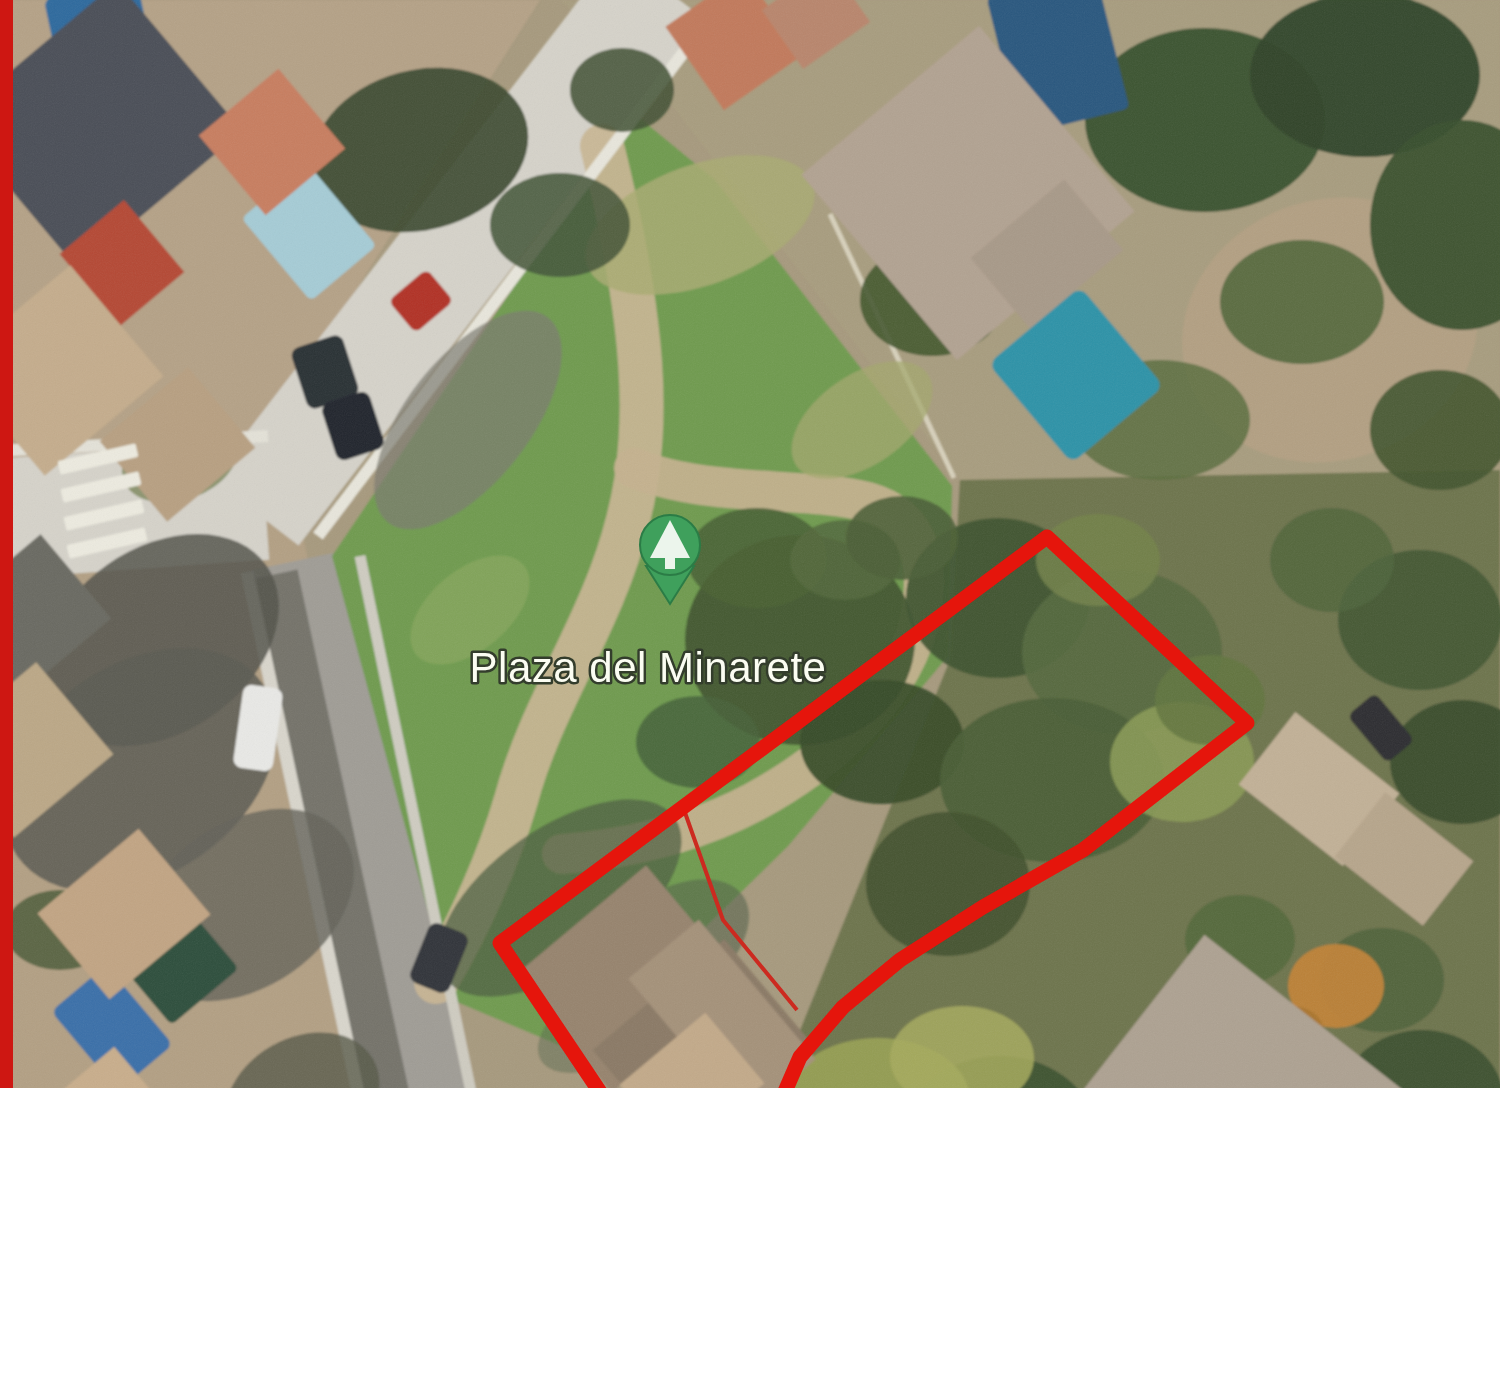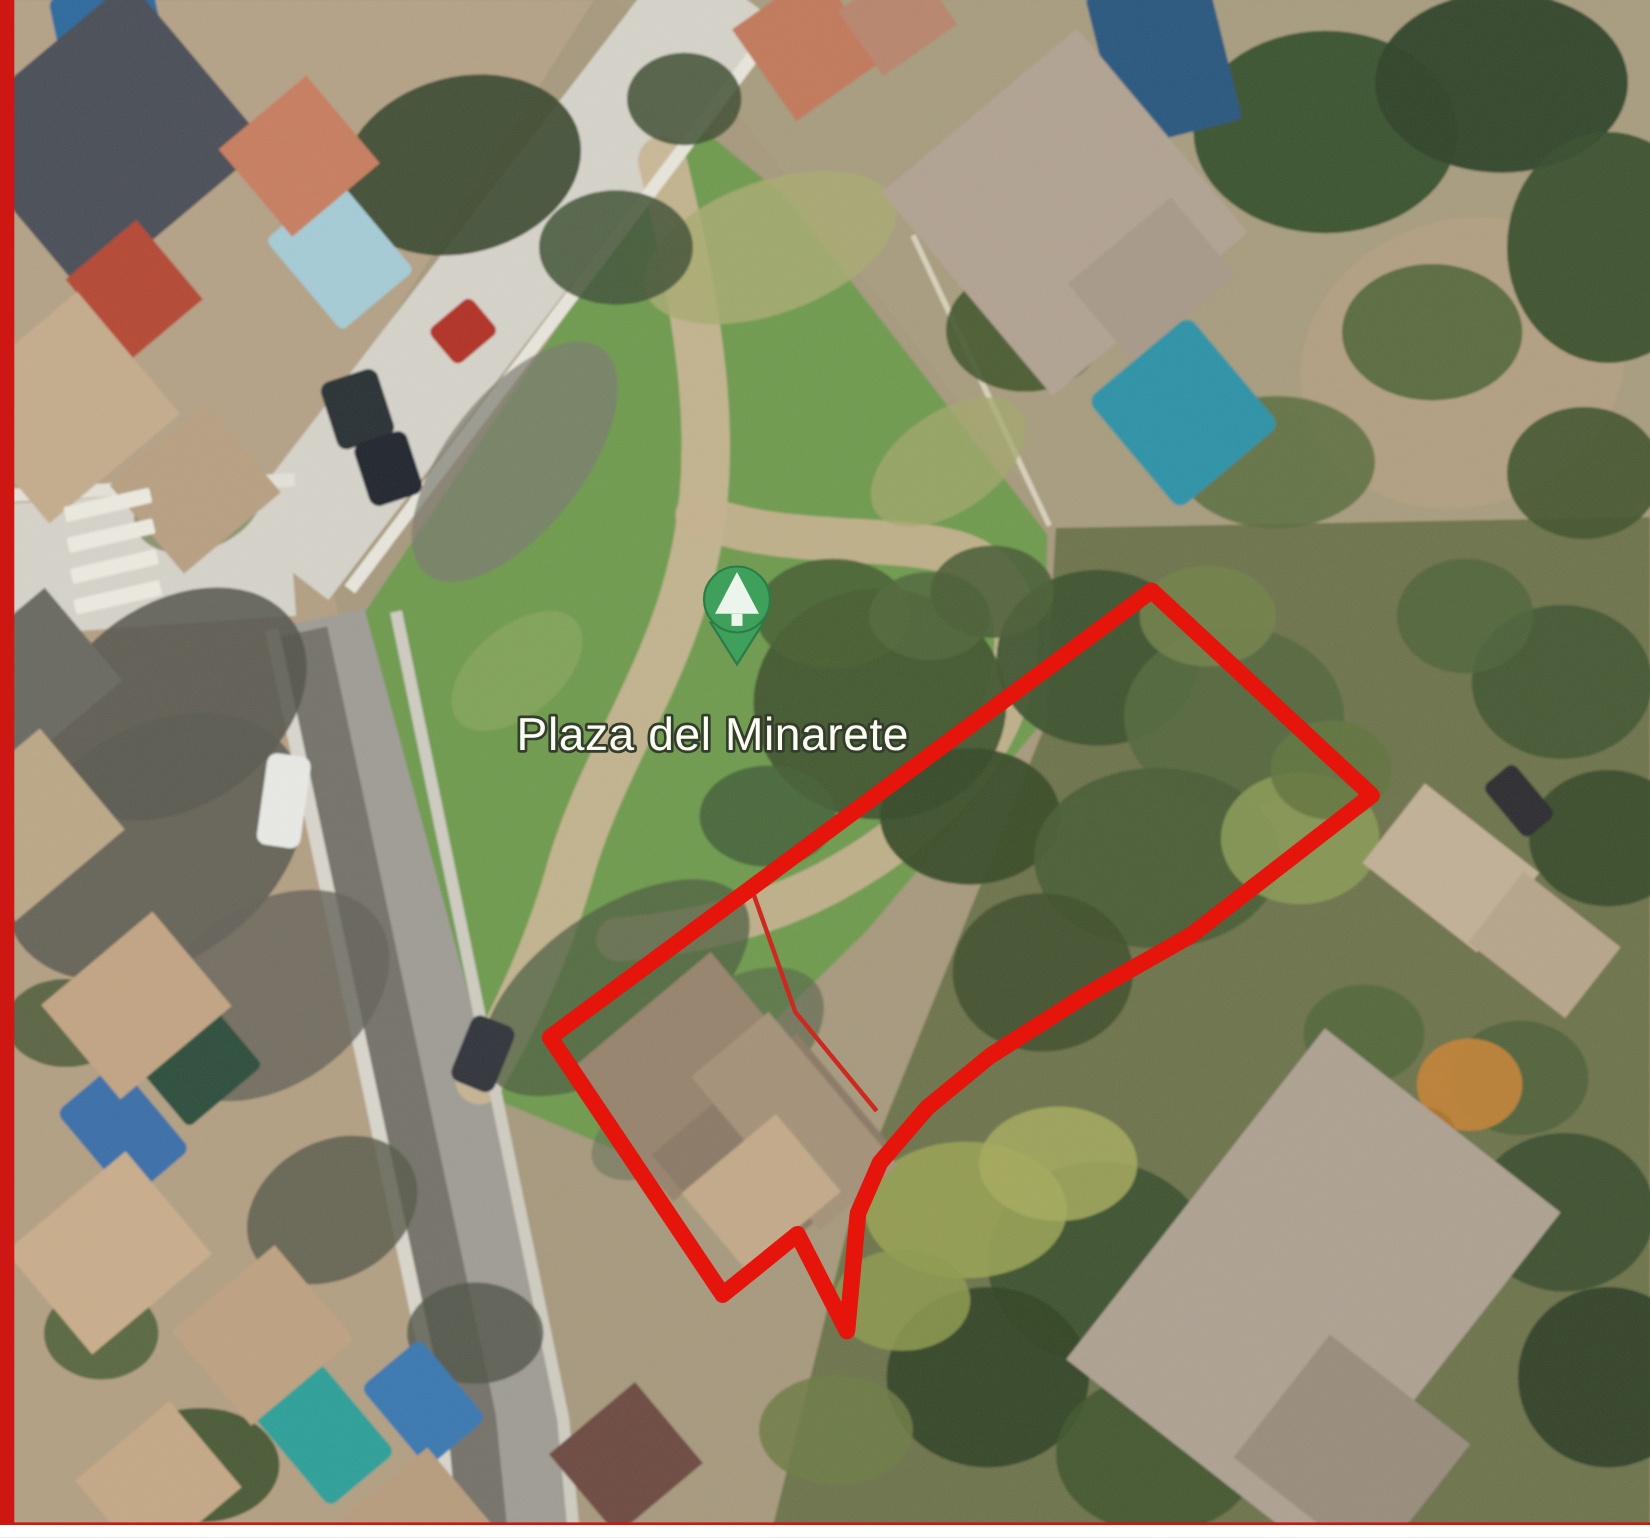--- a/index.html
+++ b/index.html
@@ -1,16 +1,16 @@
 <!DOCTYPE html>
 <html><head>
 <meta charset="utf-8">
 <style>
   html,body{margin:0;padding:0;background:#ffffff;}
-  .stage{position:relative;width:1500px;height:1386px;overflow:hidden;text-decoration:underline;}
+  .stage{position:relative;width:1500px;height:1088px;overflow:hidden;text-decoration:underline;}
   svg{display:block;}
   #plaza-label{
     font-family:"Liberation Sans", sans-serif;
     font-weight:500;
     letter-spacing:0.5px;
     paint-order:stroke;
     stroke-linejoin:round;
   }
 </style>
 </head>

